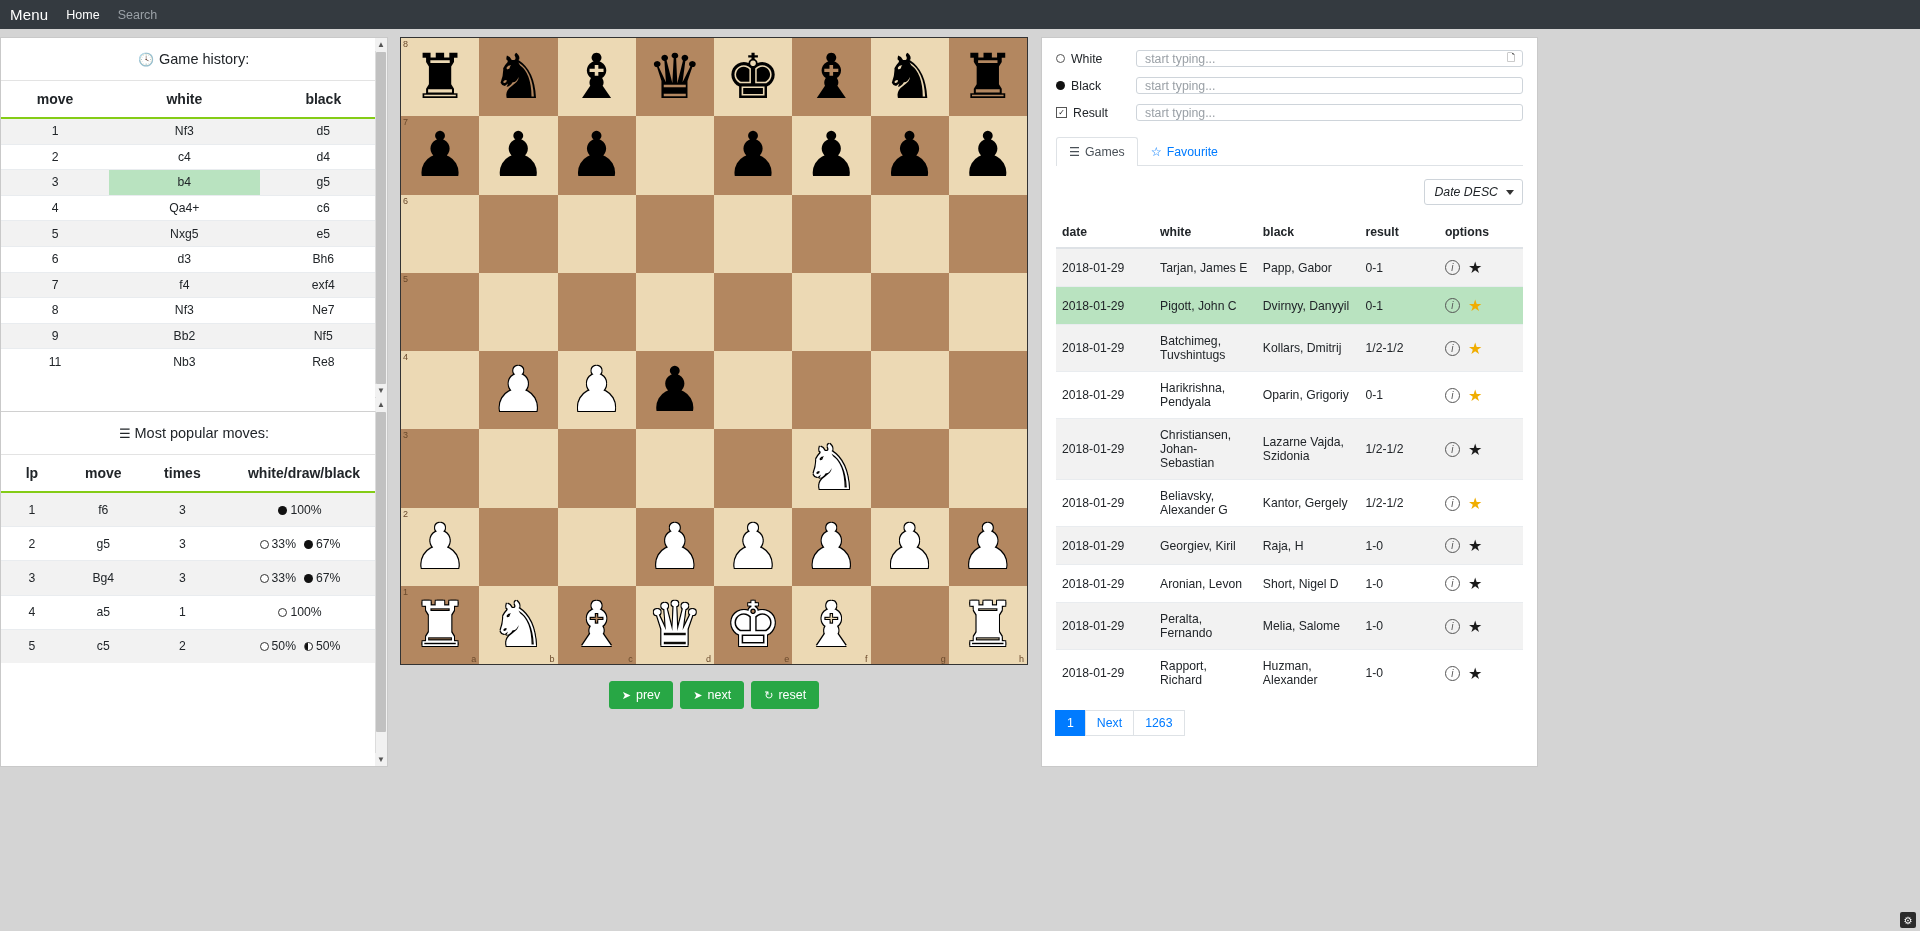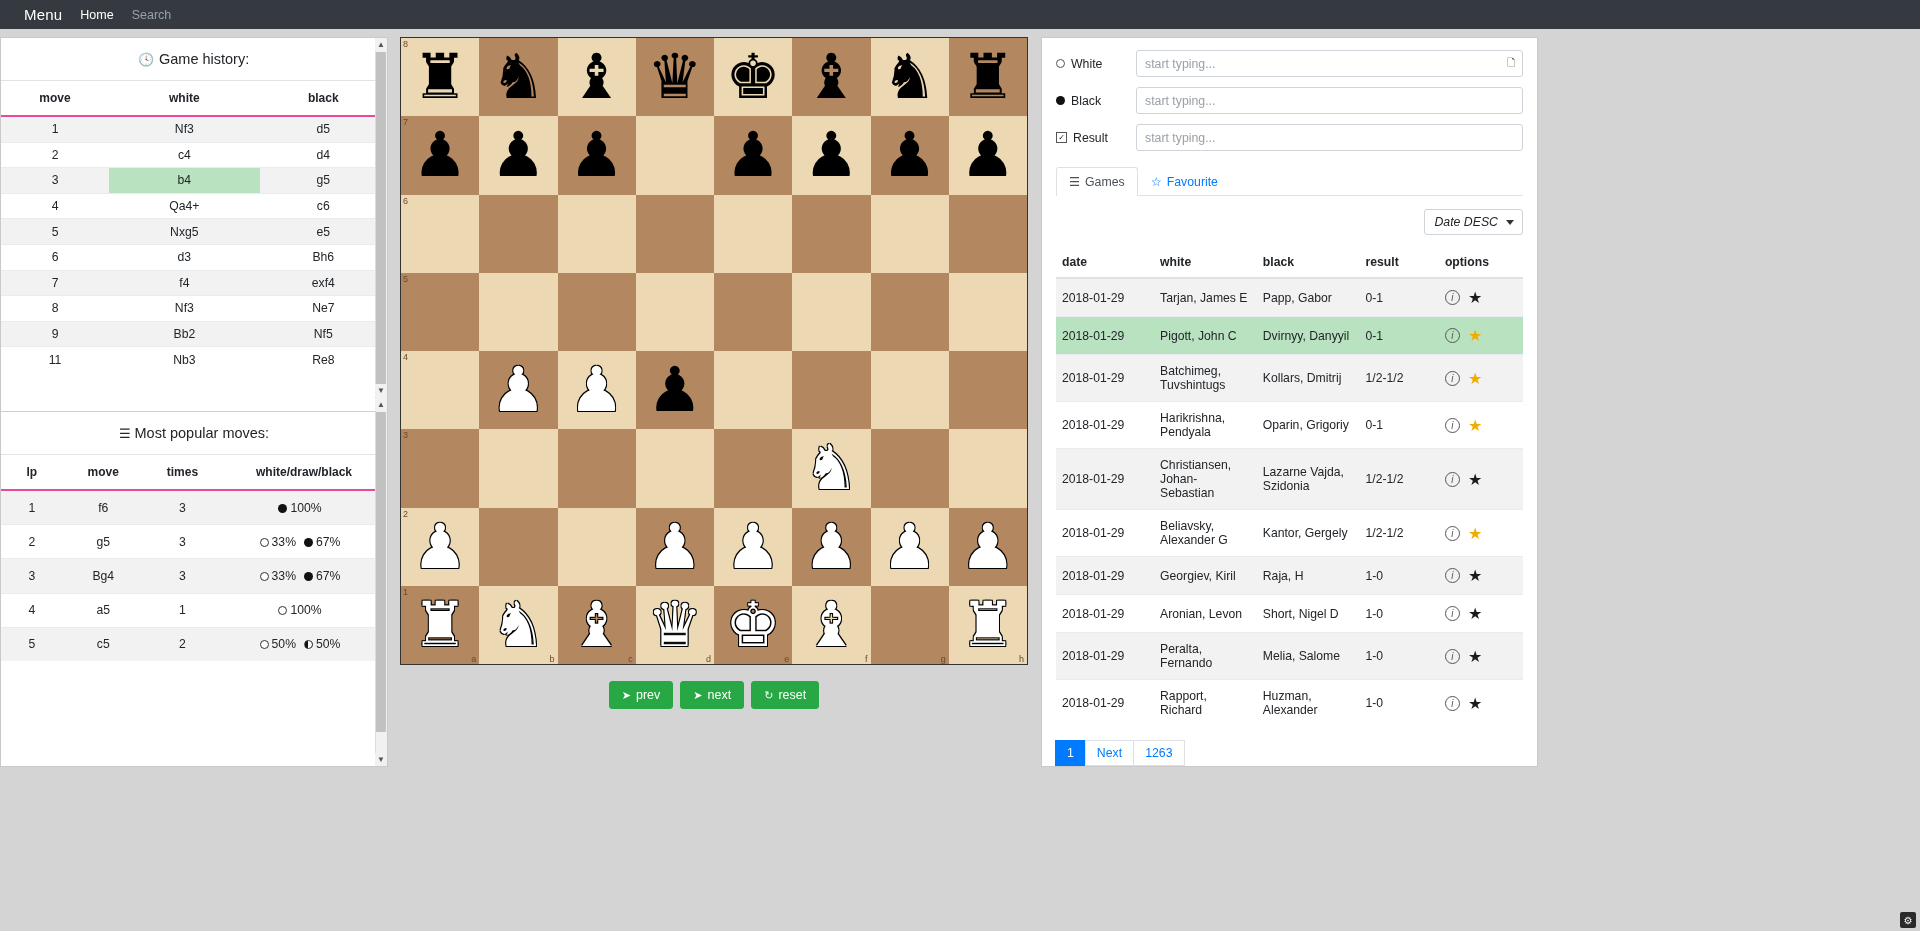--- a/index.html
+++ b/index.html
@@ -10,21 +10,21 @@
     font-family: "Liberation Sans", sans-serif;
     overflow: hidden;
   }
 
   
   .navbar {
     height: 29px;
     background: #343a40;
     display: flex;
     align-items: center;
-    padding: 0 24px;
+    padding: 0 10px;
     gap: 18px;
   }
   .nav-brand { color: #ffffff; font-size: 15px; letter-spacing: .2px; }
   .nav-link { color: #ffffff; font-size: 12.5px; }
   .nav-link.muted { color: #9aa0a6; }
 
   
   .page {
     display: flex;
     align-items: flex-start;
@@ -61,23 +61,23 @@
     text-align: center;
     font-size: 14.5px;
     color: #212529;
     padding: 13px 0 13px 0;
     border-bottom: 1px solid #e3e3e3;
   }
   .card-title .ti { margin-right: 4px; font-size: 13px; }
 
   table.grid { width: 100%; border-collapse: collapse; }
   table.grid th {
-    font-size: 12px; font-weight: bold; color: #212529;
+    font-size: 14px; font-weight: bold; color: #212529;
     padding: 10px 1px; text-align: center;
-    border-bottom: 2px solid #ec4899;
+    border-bottom: 2px solid #84cc16;
   }
   table.grid td {
     font-size: 12.2px; color: #212529;
     padding: 5.2px 4px; text-align: center;
     border-top: 1px solid #e9ecef;
   }
   table.grid tbody tr:nth-child(odd) { background: #f2f2f2; }
   table.grid tbody tr:nth-child(even) { background: #ffffff; }
   td.hl { background: #b9e3c0 !important; }
 
@@ -146,21 +146,21 @@
     display: flex; align-items: center; gap: 6px;
   }
   .mk-circle-o { width: 9px; height: 9px; border-radius: 50%; border: 1px solid #555; background: #fff; display: inline-block; }
   .mk-circle-f { width: 9px; height: 9px; border-radius: 50%; background: #111; display: inline-block; }
   .mk-check {
     width: 11px; height: 11px; border: 1px solid #555; background: #fff;
     display: inline-flex; align-items: center; justify-content: center;
     font-size: 8px; color: #222; line-height: 1;
   }
   .filter-input {
-    flex: 1; height: 27px; border: 1px solid #ced4da; border-radius: 3px;
+    flex: 1; height: 17px; border: 1px solid #ced4da; border-radius: 3px;
     background: #fff; font-size: 12.3px; color: #6c757d;
     padding: 0 8px; display: flex; align-items: center; position: relative;
   }
   .filter-input .phtext { color: #9aa0a6; }
   .input-adorn { position: absolute; right: 7px; font-size: 10px; color: #333; }
 
   .tabs { display: flex; border-bottom: 1px solid #dee2e6; margin-top: 16px; }
   .tab {
     font-size: 12.3px; padding: 7px 12px; border: 1px solid transparent;
     border-bottom: none; border-radius: 3px 3px 0 0; margin-bottom: -1px;

